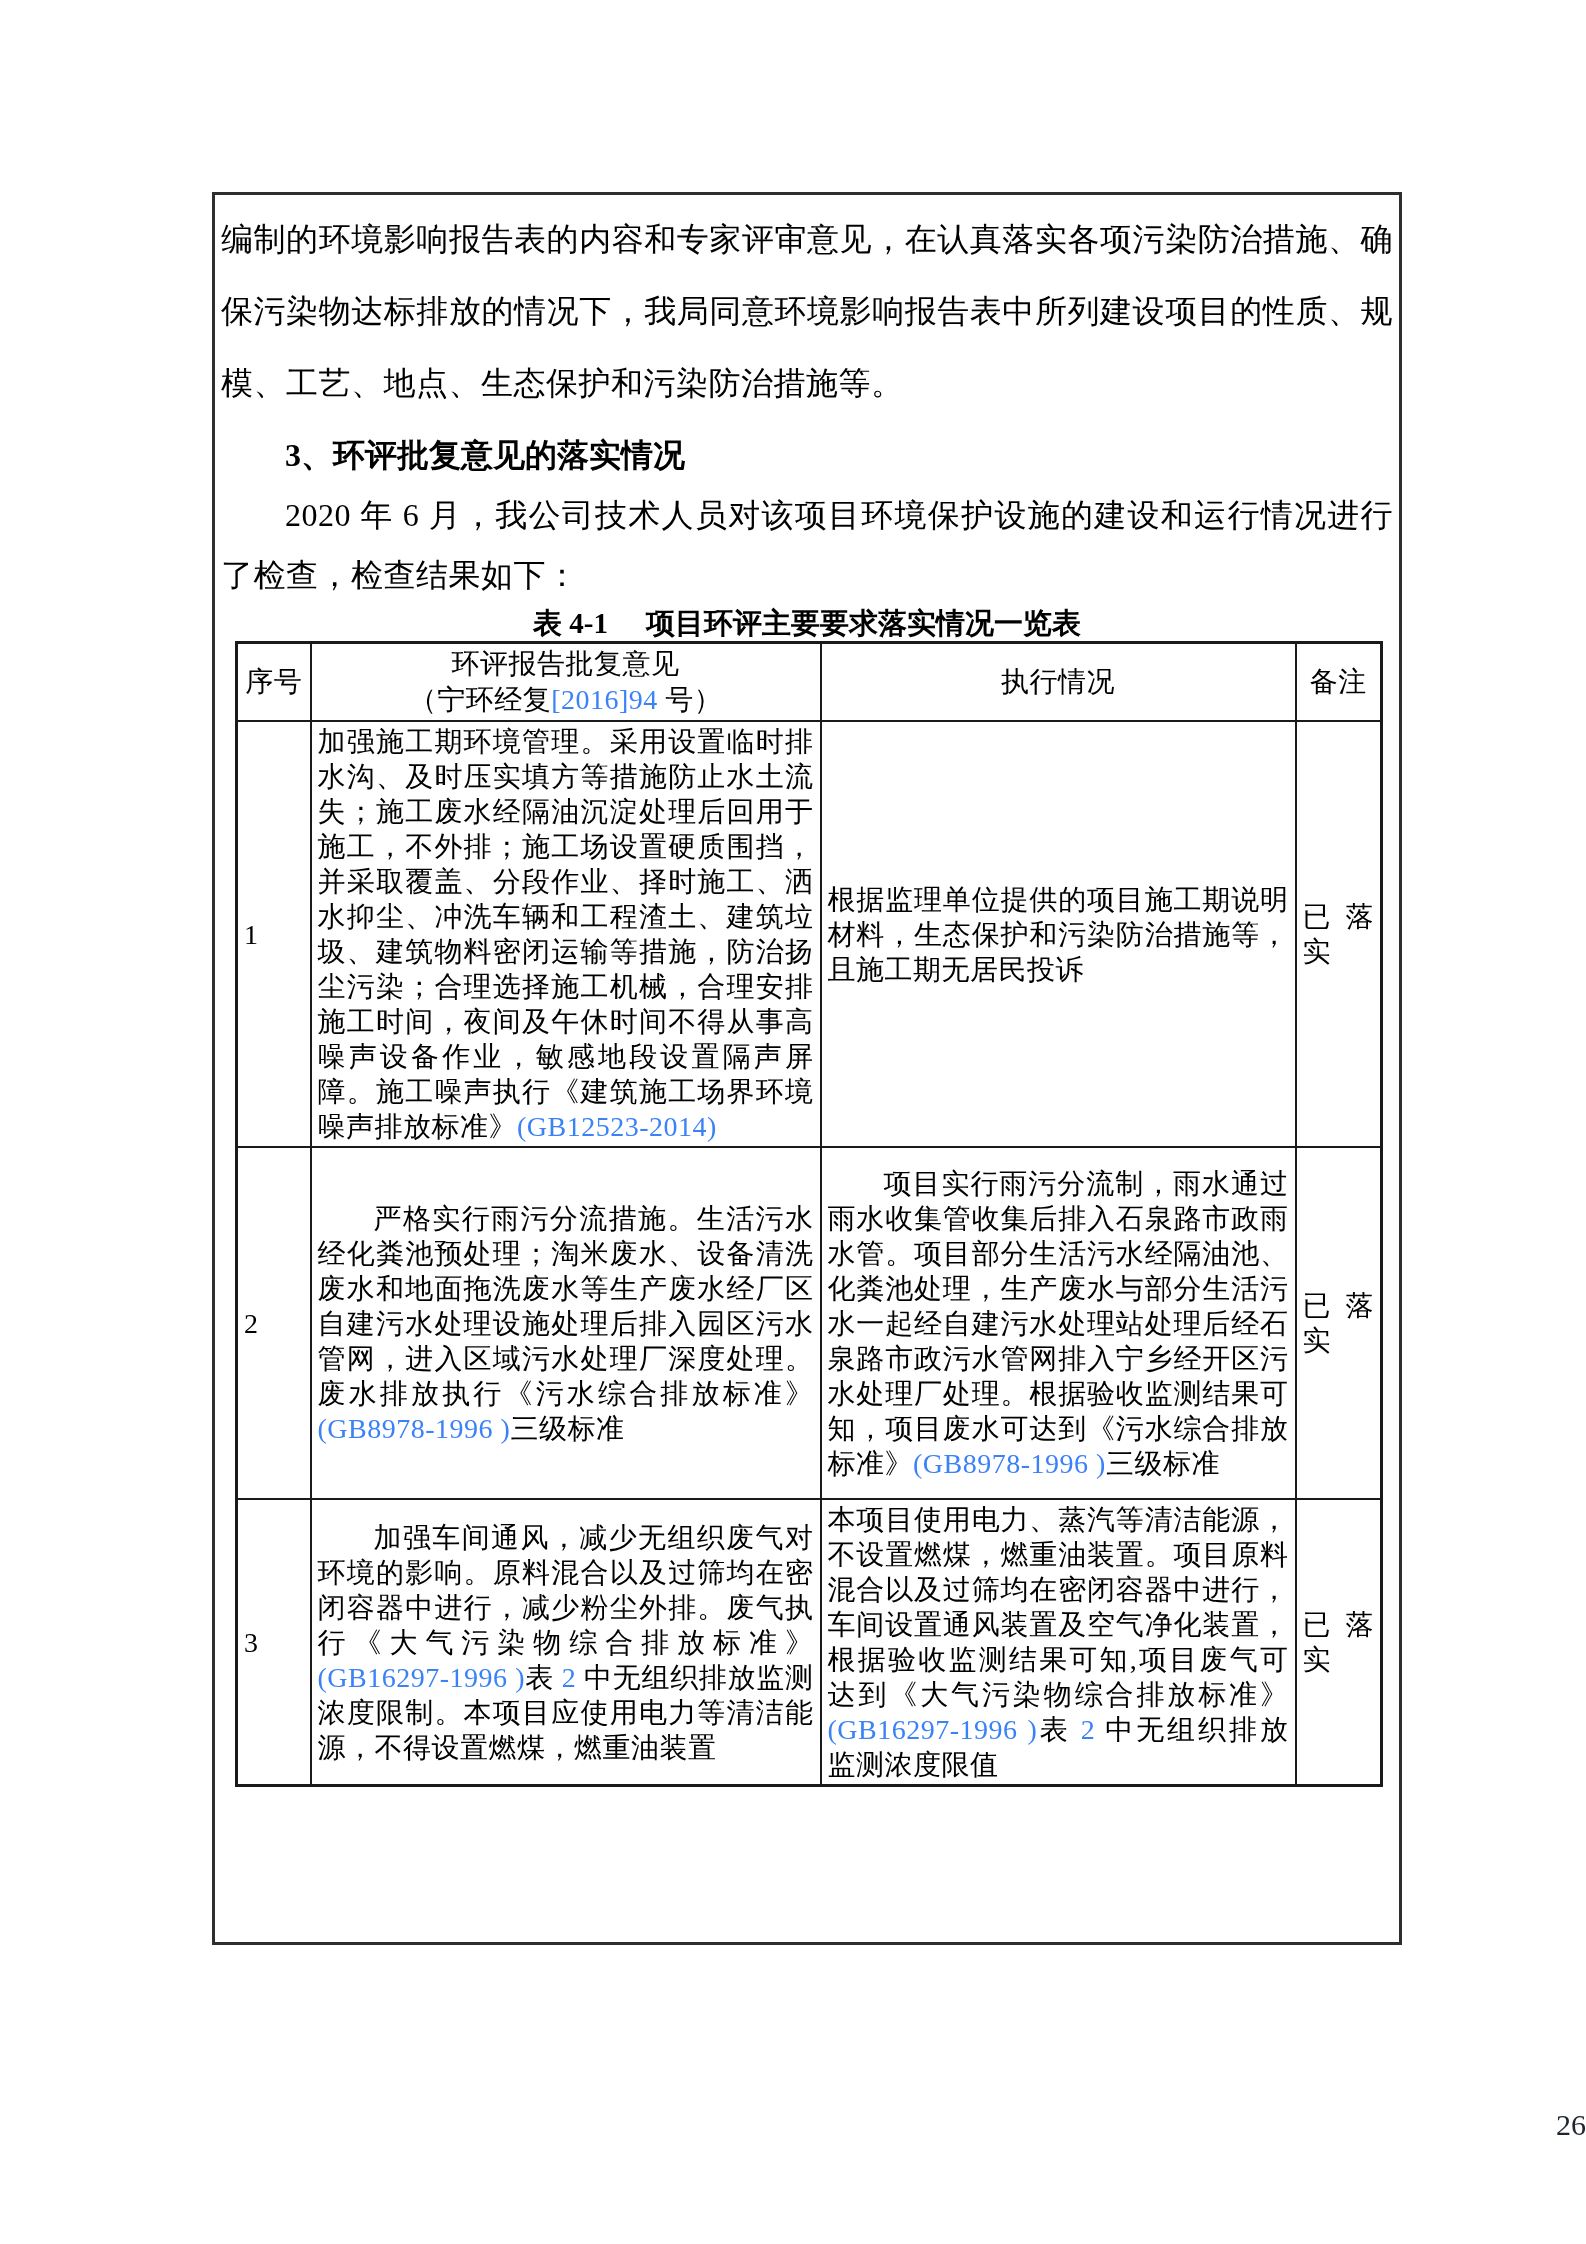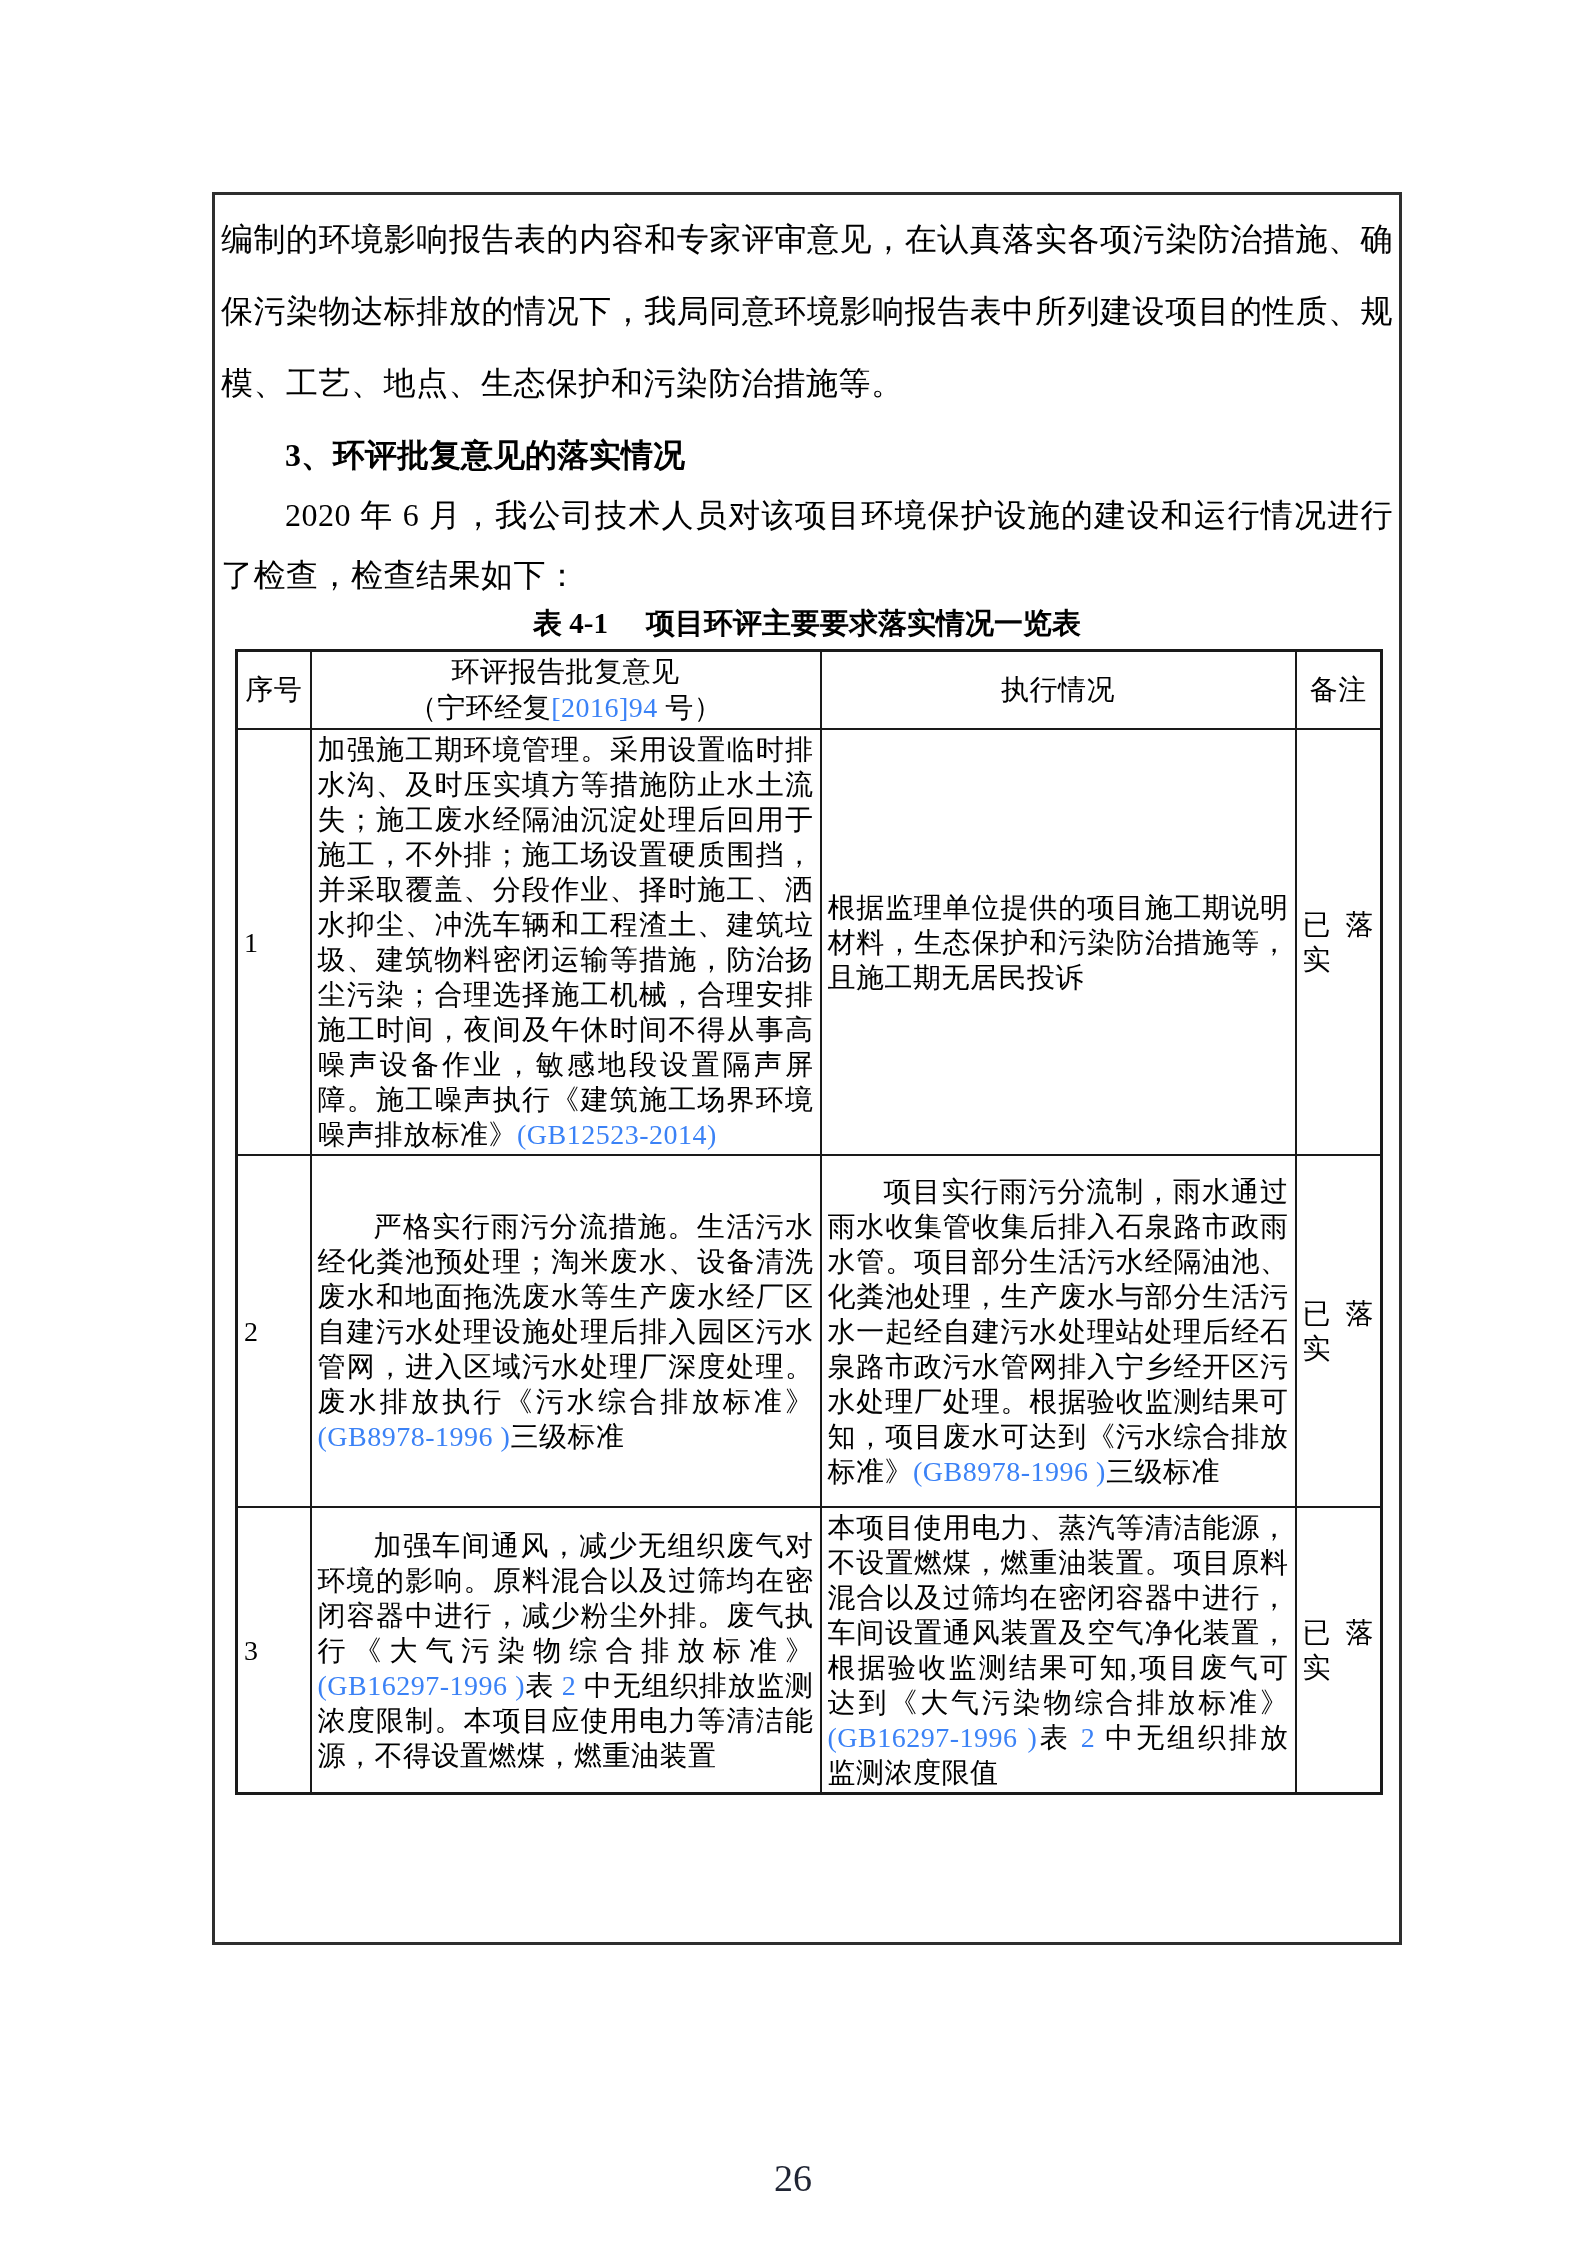--- a/index.html
+++ b/index.html
@@ -43,21 +43,21 @@
     text-align: center;
     font-weight: bold;
     font-size: 29px;
     line-height: 32px;
     margin-top: 2px;
   }
   .table-caption .cap-title { margin-left: 38px; }
   table.req-table {
     border-collapse: collapse;
     table-layout: fixed;
-    margin: 10px 0 0 16px;
+    margin: 2px 0 0 16px;
     width: 1145px;
     border: 3px solid #1a1a1a;
   }
   table.req-table th, table.req-table td {
     border: 2px solid #1a1a1a;
     font-size: 28px;
     font-weight: normal;
     letter-spacing: 0.5px;
     line-height: 35px;
     vertical-align: middle;
@@ -76,24 +76,23 @@
   tr.r2      { height: 352px; }
   tr.r3      { height: 282px; }
   td.cell-no { text-align: center; }
   td.cell-rem { text-align: center; padding: 2px 2px; }
   .indent2 { text-indent: 2em; }
   .num { color: #3b82f6; }
   .page-number {
     position: absolute;
     left: 0; right: 0;
     top: 2108px;
-    text-align: center;
-    font-size: 38px;
+    text-align: right;
+    font-size: 30px;
     color: #1f2433;
-    margin-top: 48px;
   }
 </style>
 </head>
 <body>
 
 <div class="page-frame">
   <div class="content">
 
     <p class="para first">编制的环境影响报告表的内容和专家评审意见，在认真落实各项污染防治措施、确保污染物达标排放的情况下，我局同意环境影响报告表中所列建设项目的性质、规模、工艺、地点、生态保护和污染防治措施等。</p>
 

